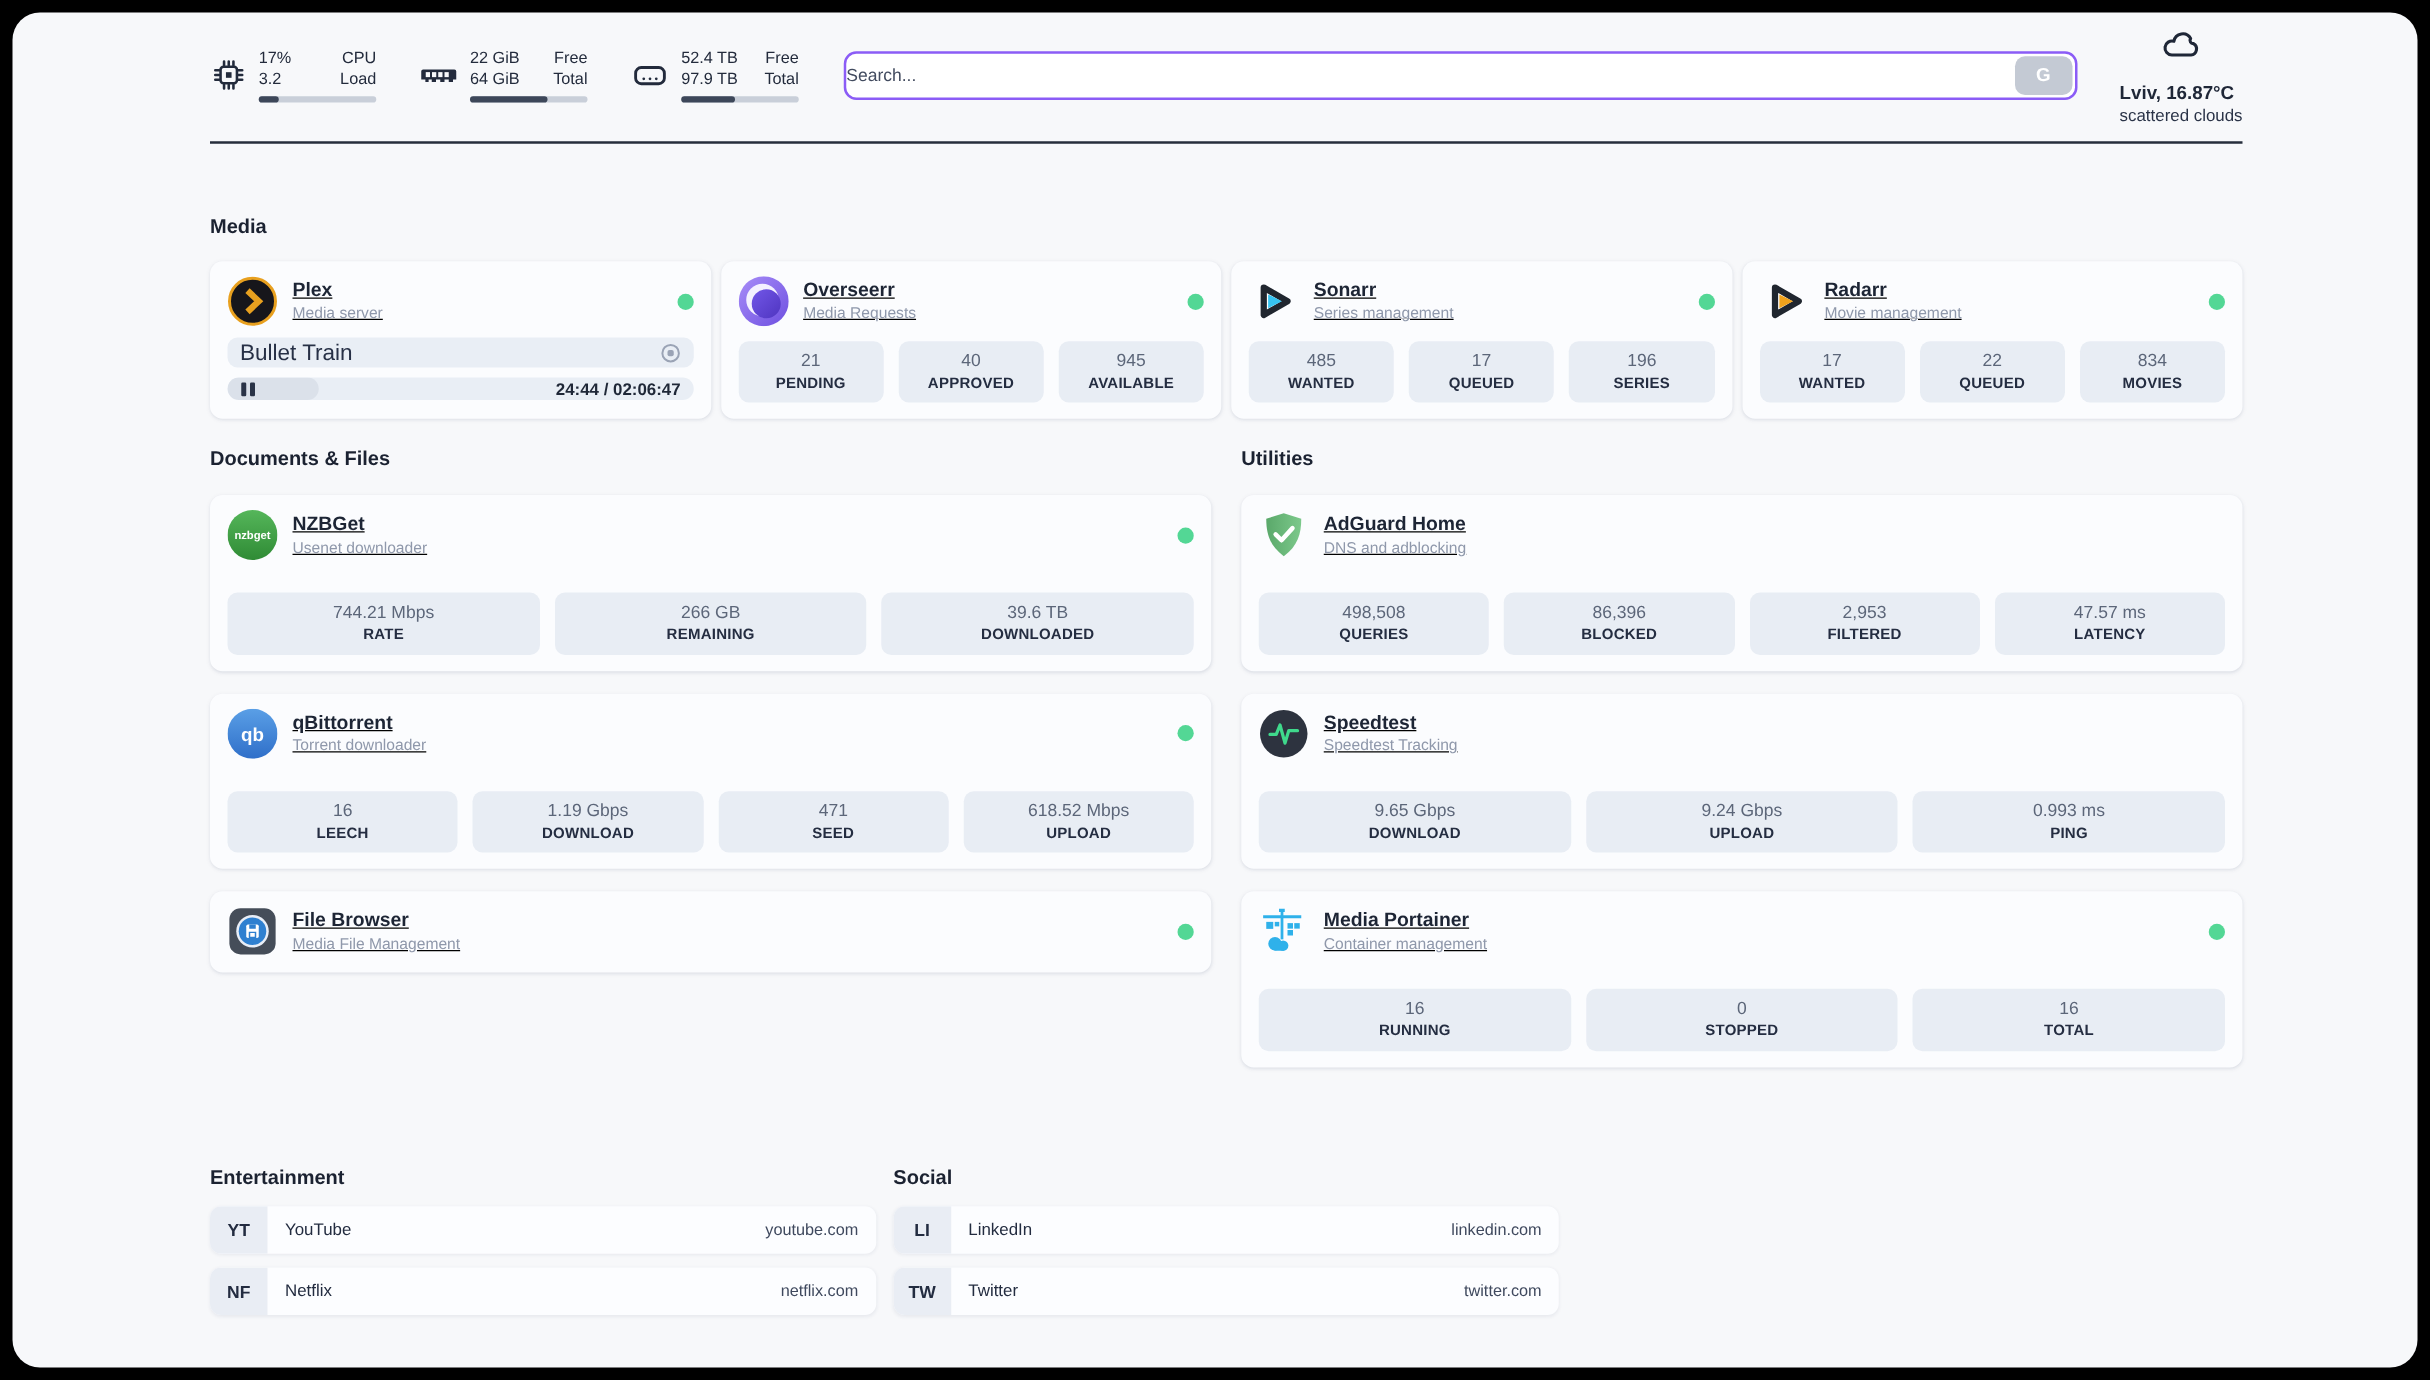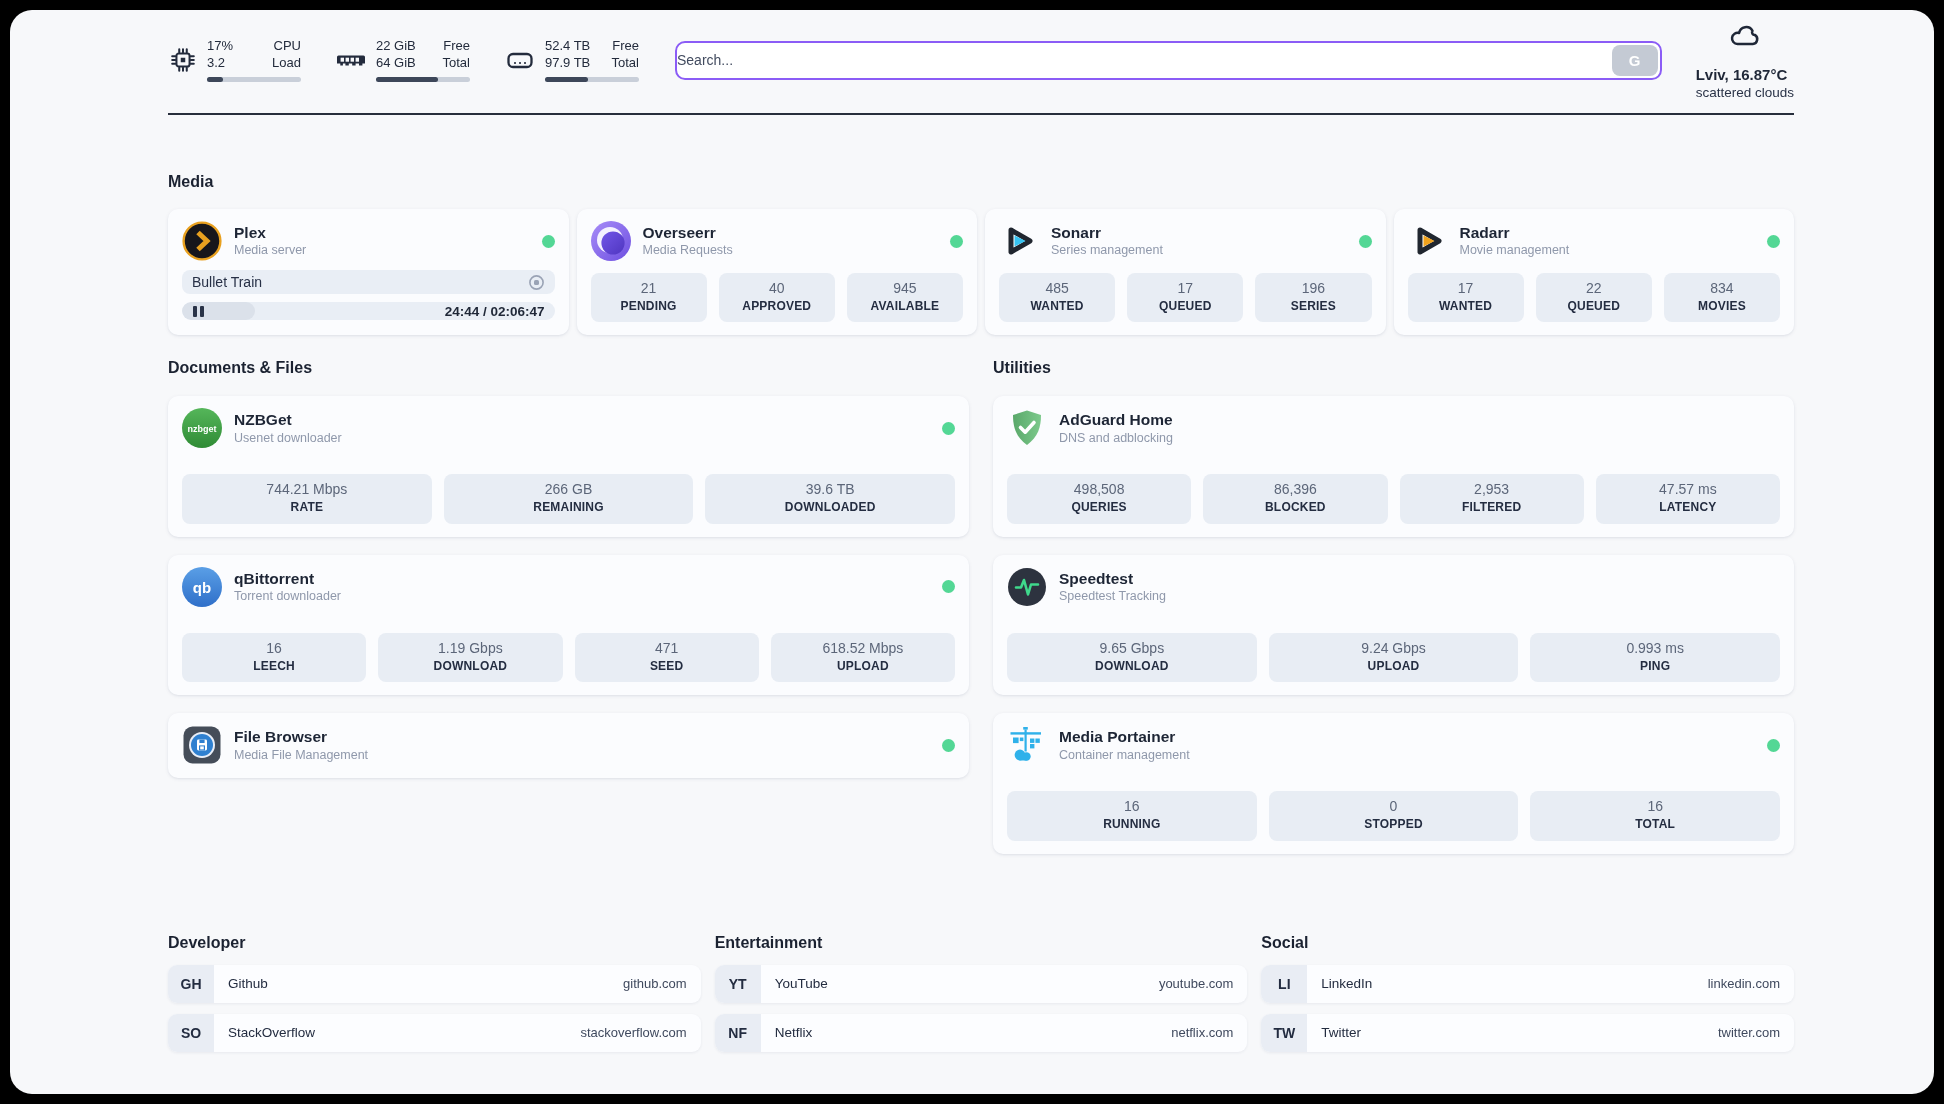--- a/index.html
+++ b/index.html
@@ -31,34 +31,34 @@
   h2.section{font-size:16px;font-weight:600;color:#1b2231;margin:0;}
   .sec-media h2.section{margin-top:58px;margin-bottom:18px;}
   .media-grid{display:grid;grid-template-columns:repeat(4,1fr);gap:8px;}
   .two-col{display:grid;grid-template-columns:1fr 1fr;gap:24px;align-items:start;margin-top:24px;}
   .col h2.section{margin-bottom:19px;}
   .col .card{margin-bottom:18px;}
 
   
   .card{background:#fbfcfe;border-radius:10px;box-shadow:0 1px 4px rgba(25,39,80,.07),0 1px 2px rgba(25,39,80,.05);padding:12px 14px 13px;box-sizing:border-box;cursor:pointer;}
   .media-grid .card{min-height:125px;display:flex;flex-direction:column;}
-  .app-header{display:flex;align-items:center;gap:12px;}
+  .app-header{display:flex;align-items:center;gap:12px;text-decoration:underline;}
   .app-icon{width:40px;height:40px;flex:0 0 auto;display:flex;align-items:center;justify-content:center;}
   .app-titles{min-width:0;}
   .app-title{font-size:15.5px;font-weight:600;color:#1d2535;line-height:1.25;}
   .app-sub{font-size:12.5px;color:#8f98ab;margin-top:1px;line-height:1.25;}
   .status-dot{width:13px;height:13px;border-radius:50%;margin-left:auto;flex:0 0 auto;}
   .stat-pills{display:flex;gap:12px;margin-top:auto;padding-top:12px;}
   .col .stat-pills{margin-top:14px;}
   .pill{flex:1;background:#e8edf4;border-radius:8px;text-align:center;padding:6px 4px 8px;}
   .pill-value{font-size:14px;color:#5c6679;line-height:1.35;}
   .pill-label{font-size:12px;font-weight:700;color:#242d41;margin-top:1px;letter-spacing:.2px;line-height:1.3;}
 
   
-  .plex-row{background:#e9eef5;border-radius:8px;height:24px;display:flex;align-items:center;padding:0 10px;margin-top:9px;font-size:14px;color:#273046;justify-content:space-between;}
+  .plex-row{background:#e9eef5;border-radius:8px;height:24px;display:flex;align-items:center;padding:0 10px;margin-top:9px;font-size:18px;color:#273046;justify-content:space-between;}
   .np-icon{margin-left:auto;display:flex;color:#9aa3b5;}
   .player{background:#e9eef5;border-radius:9px;height:18px;position:relative;display:flex;align-items:center;margin-top:8px;overflow:hidden;}
   .player-fill{position:absolute;left:0;top:0;bottom:0;background:#dbe1ea;border-radius:9px;}
   .pause{position:relative;margin-left:11px;display:flex;gap:3.5px;cursor:pointer;}
   .pause span{width:3.5px;height:11px;background:#2a3347;border-radius:1px;}
   .player-time{margin-left:auto;margin-right:10px;font-size:13.5px;font-weight:600;color:#1f2737;position:relative;}
 
   
   .bookmarks{display:grid;grid-template-columns:repeat(3,1fr);gap:0 14px;margin-top:62px;align-items:start;}
   .bookmarks h2.section{margin-bottom:13px;}
@@ -523,34 +523,20 @@
             <div class="pill">
               <div class="pill-value">16</div>
               <div class="pill-label">TOTAL</div>
             </div>
           </div>
         </div>
       </div>
     </div>
 
     <div class="bookmarks">
-      <div>
-        <h2 class="section">Developer</h2>
-        <div class="bm-row">
-          <div class="bm-abbr">GH</div>
-          <div class="bm-name">Github</div>
-          <div class="bm-url">github.com</div>
-        </div>
-        <div class="bm-row">
-          <div class="bm-abbr">SO</div>
-          <div class="bm-name">StackOverflow</div>
-          <div class="bm-url">stackoverflow.com</div>
-        </div>
-
-      </div>
 
       <div>
         <h2 class="section">Entertainment</h2>
         <div class="bm-row">
           <div class="bm-abbr">YT</div>
           <div class="bm-name">YouTube</div>
           <div class="bm-url">youtube.com</div>
         </div>
         <div class="bm-row">
           <div class="bm-abbr">NF</div>

